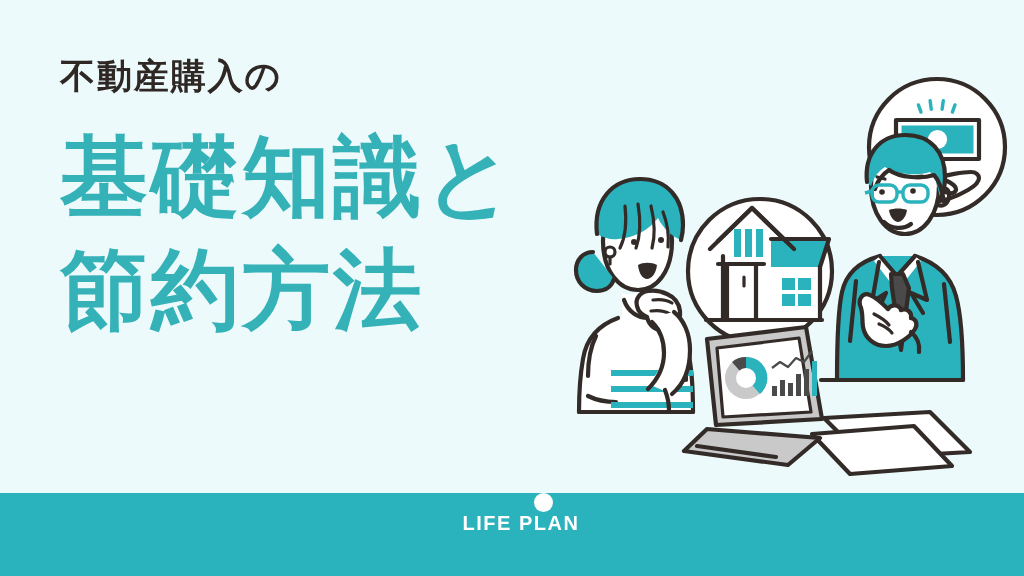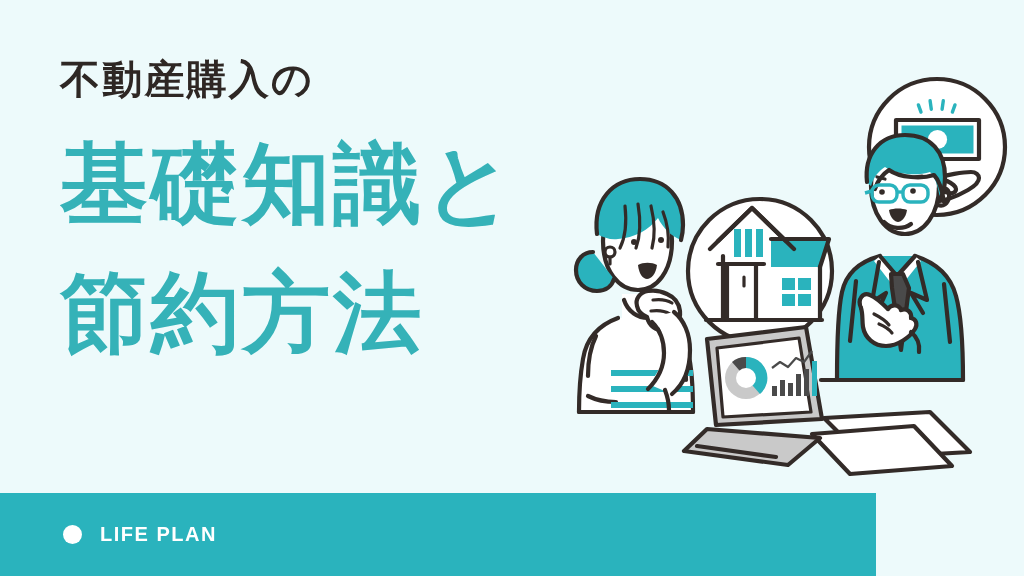--- a/index.html
+++ b/index.html
@@ -20,48 +20,49 @@
   
   .text-block {
     position: absolute;
     left: 60px;
     top: 52px;
     width: 560px;
   }
   .subtitle-line {
     font-family: "DejaVu Sans", "Liberation Sans", sans-serif;
     color: #2E2724;
-    font-size: 40px;
+    font-size: 35px;
     font-weight: 700;
     line-height: 1.38;
     letter-spacing: 0.055em;
     white-space: nowrap;
   }
   .title-line {
     font-family: "DejaVu Sans", "Liberation Sans", sans-serif;
     color: #35B2B8;
     font-size: 88px;
     font-weight: 700;
     line-height: 1.12;
     letter-spacing: 0.035em;
     white-space: nowrap;
   }
   .title-line.l1 { margin-top: 28px; }
-  .title-line.l2 { margin-top: 30px; }
+  .title-line.l2 { margin-top: 14px; }
 
   
   #footer {
     position: absolute;
     left: 0;
     top: 493px;
-    width: 876px;
+    width: 1024px;
     height: 83px;
     background: #2AB3BD;
     display: flex;
     align-items: center;
+    flex-direction: column;
   }
   #footer .dot {
     width: 19px;
     height: 19px;
     border-radius: 50%;
     background: #ffffff;
     margin-left: 63px;
   }
   #footer .label {
     margin-left: 18px;

